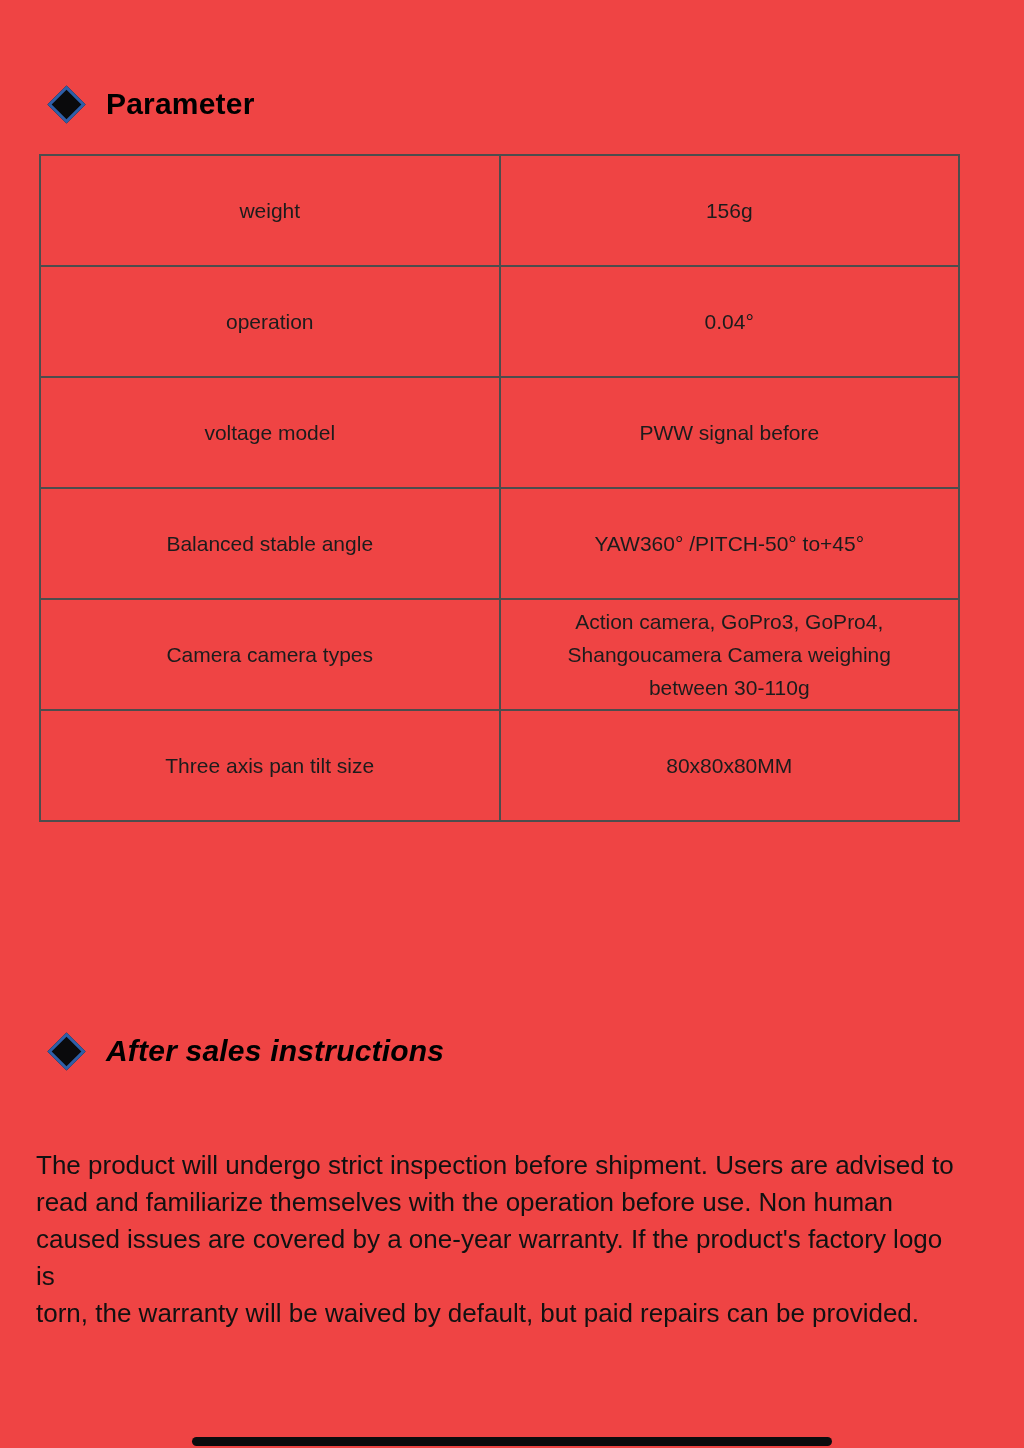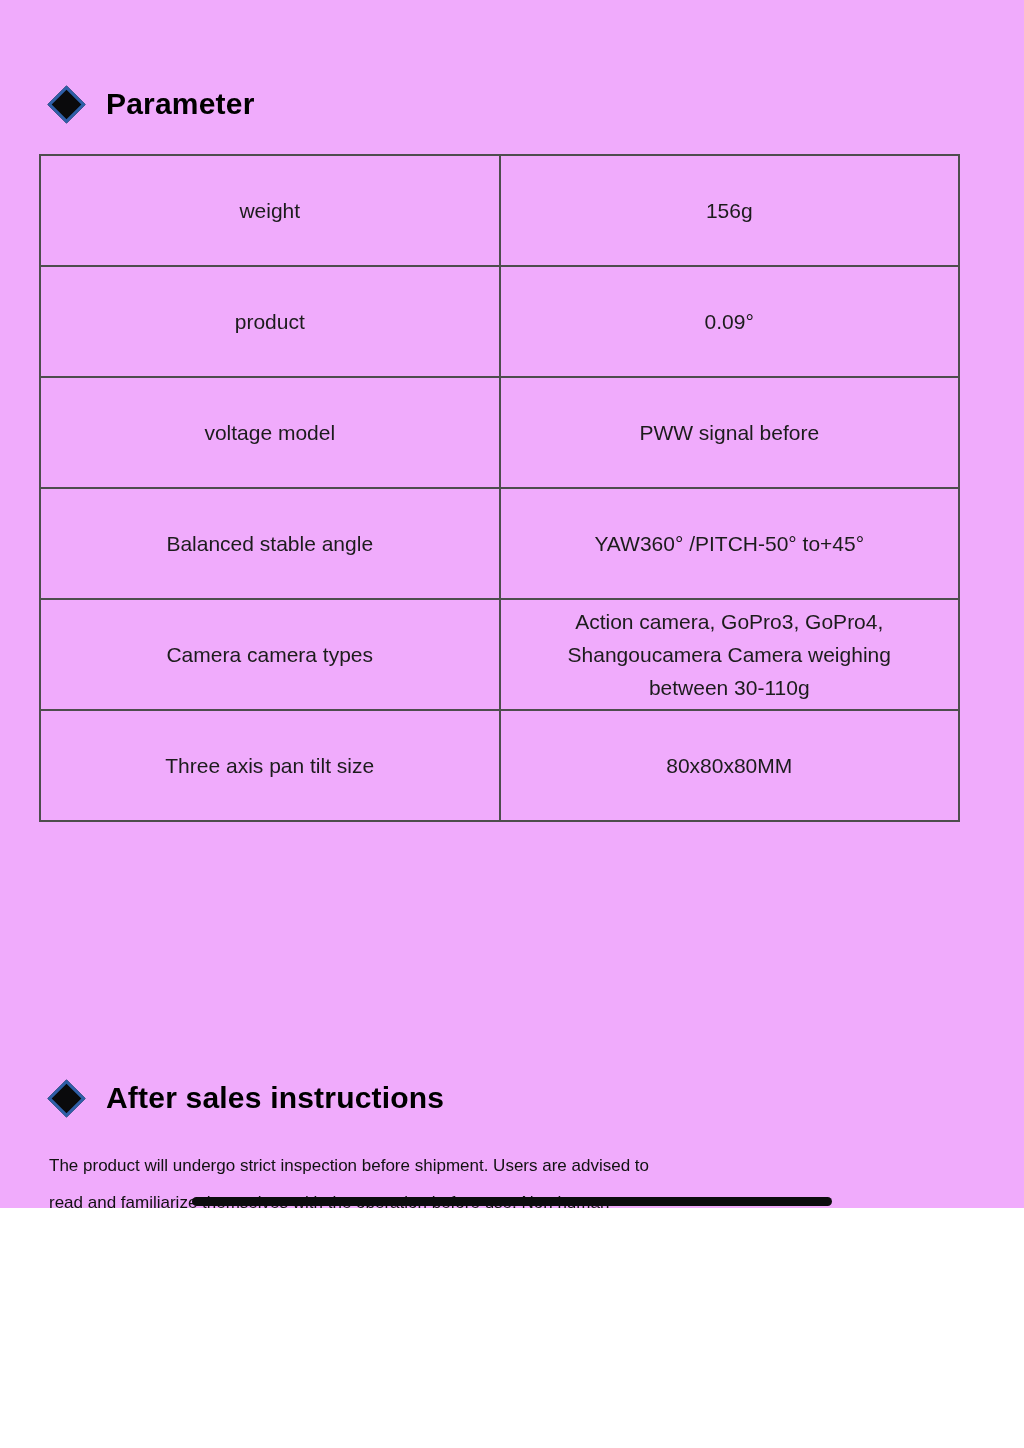--- a/index.html
+++ b/index.html
@@ -3,36 +3,36 @@
 <meta charset="utf-8">
 <style>
   html, body {
     margin: 0;
     padding: 0;
     background: #ffffff;
   }
   #page {
     position: relative;
     width: 1024px;
-    height: 1208px;
-    background: #f0abfc;
+    height: 1448px;
+    background: #ef4444;
     font-family: "Liberation Sans", "DejaVu Sans", sans-serif;
     overflow: hidden;
   }
 
   
   .section-heading {
     position: absolute;
     left: 46px;
     display: flex;
     align-items: center;
     height: 42px;
   }
   #heading-parameter { top: 83px; }
-  #heading-after-sales { top: 1077px; }
+  #heading-after-sales { top: 1030px; font-style: italic; }
   .diamond-wrap {
     width: 40px;
     height: 40px;
     display: flex;
     align-items: center;
     justify-content: center;
     flex: 0 0 auto;
   }
   .diamond {
     width: 21px;
@@ -69,25 +69,25 @@
     color: #1c1c1c;
     padding: 0 10px;
     white-space: pre-line;
     overflow: hidden;
     margin-left: 40px;
   }
 
   
   .after-sales-body {
     position: absolute;
-    left: 49px;
+    left: 36px;
     top: 1147px;
     width: 918px;
     margin: 0;
-    font-size: 17px;
+    font-size: 26px;
     line-height: 37px;
     color: #111111;
     white-space: pre-line;
   }
 
   
   .home-indicator {
     position: absolute;
     left: 50%;
     transform: translateX(-50%);
@@ -114,22 +114,22 @@
     <colgroup>
       <col style="width:50%">
       <col style="width:50%">
     </colgroup>
     <tbody>
       <tr>
         <td>weight</td>
         <td>156g</td>
       </tr>
       <tr>
-        <td>product</td>
-        <td>0.09°</td>
+        <td>operation</td>
+        <td>0.04°</td>
       </tr>
       <tr>
         <td>voltage model</td>
         <td>PWW signal before</td>
       </tr>
       <tr>
         <td>Balanced stable angle</td>
         <td>YAW360° /PITCH-50° to+45°</td>
       </tr>
       <tr>

